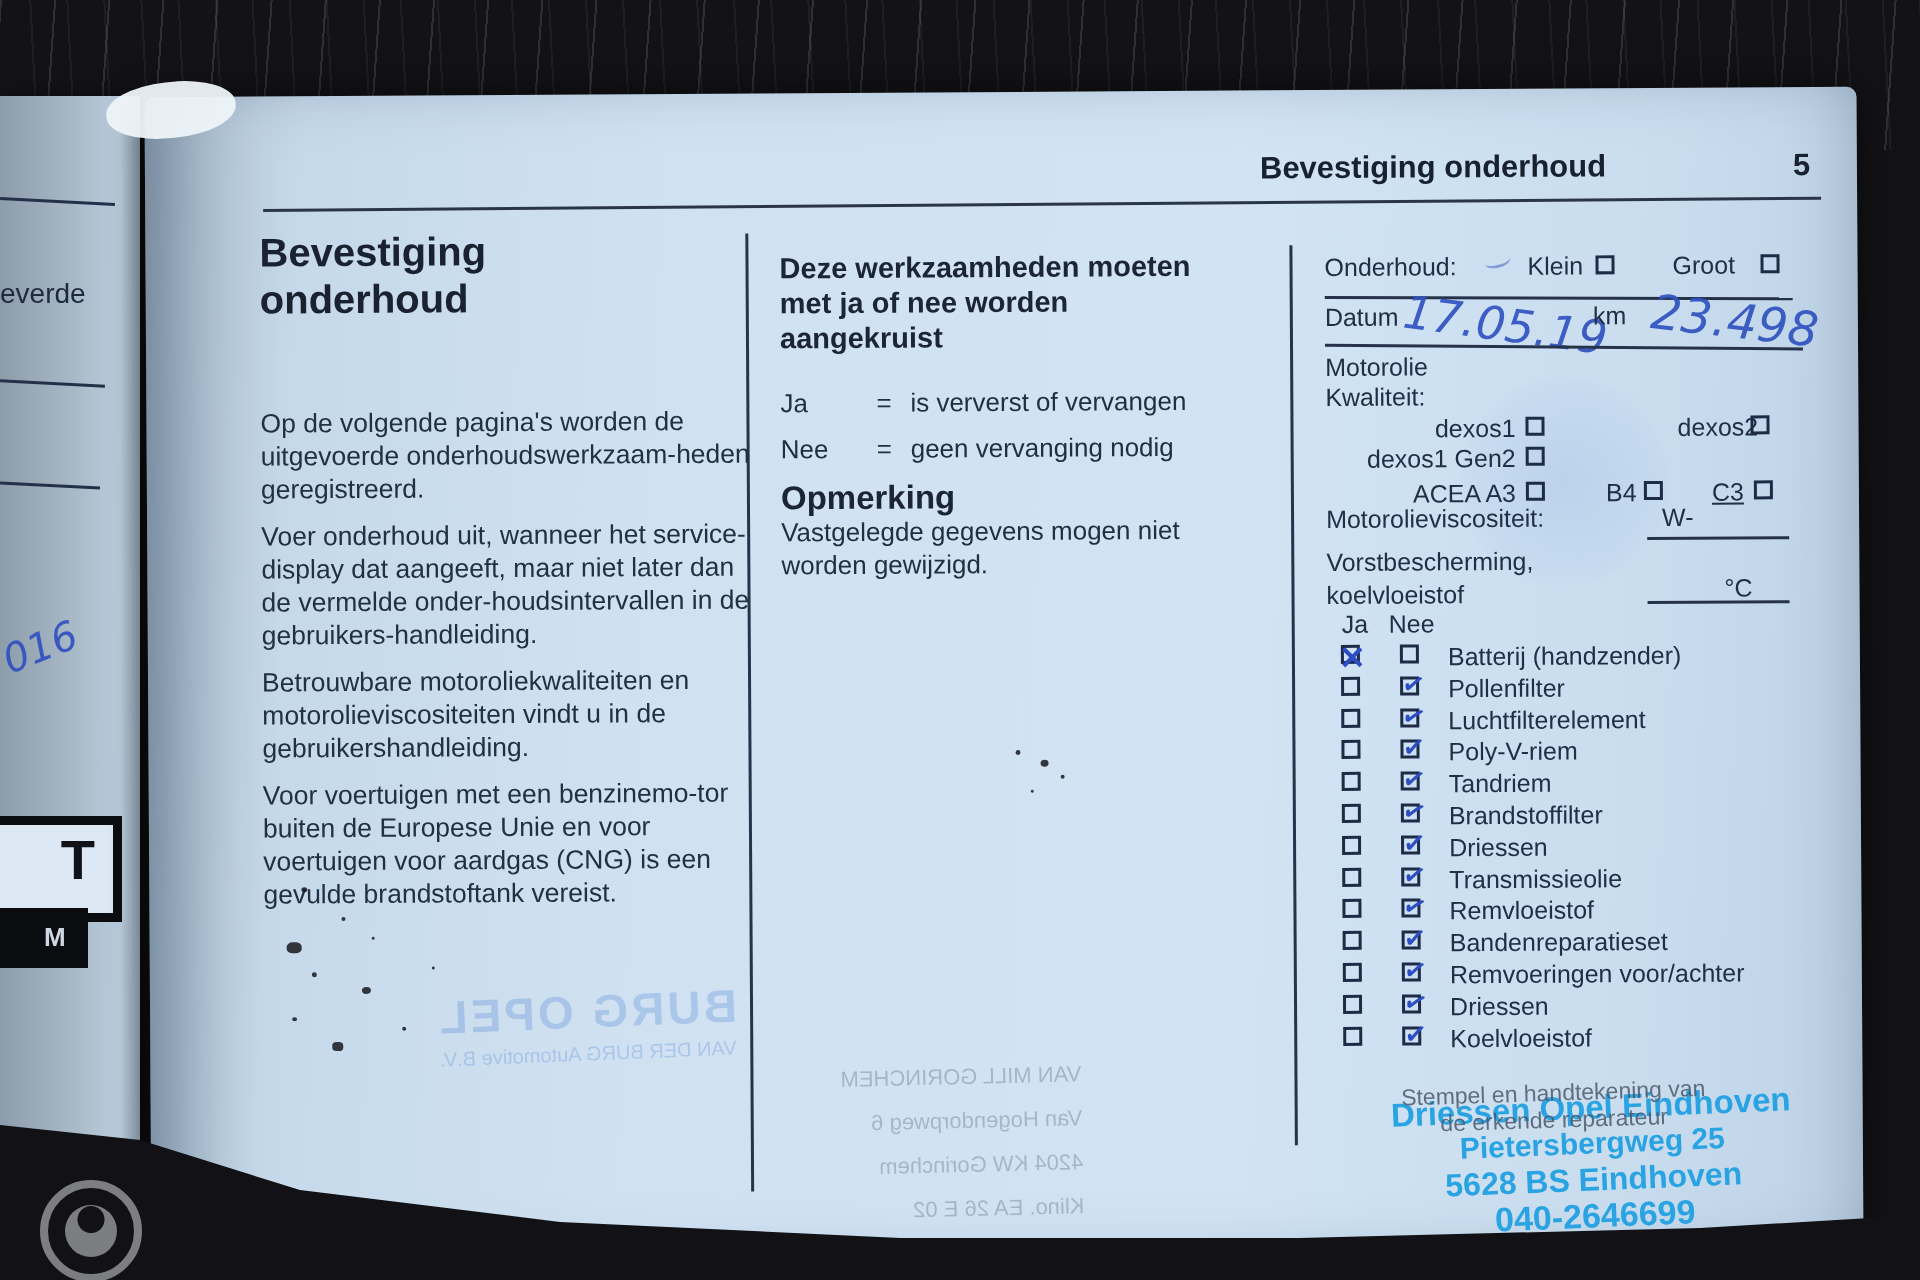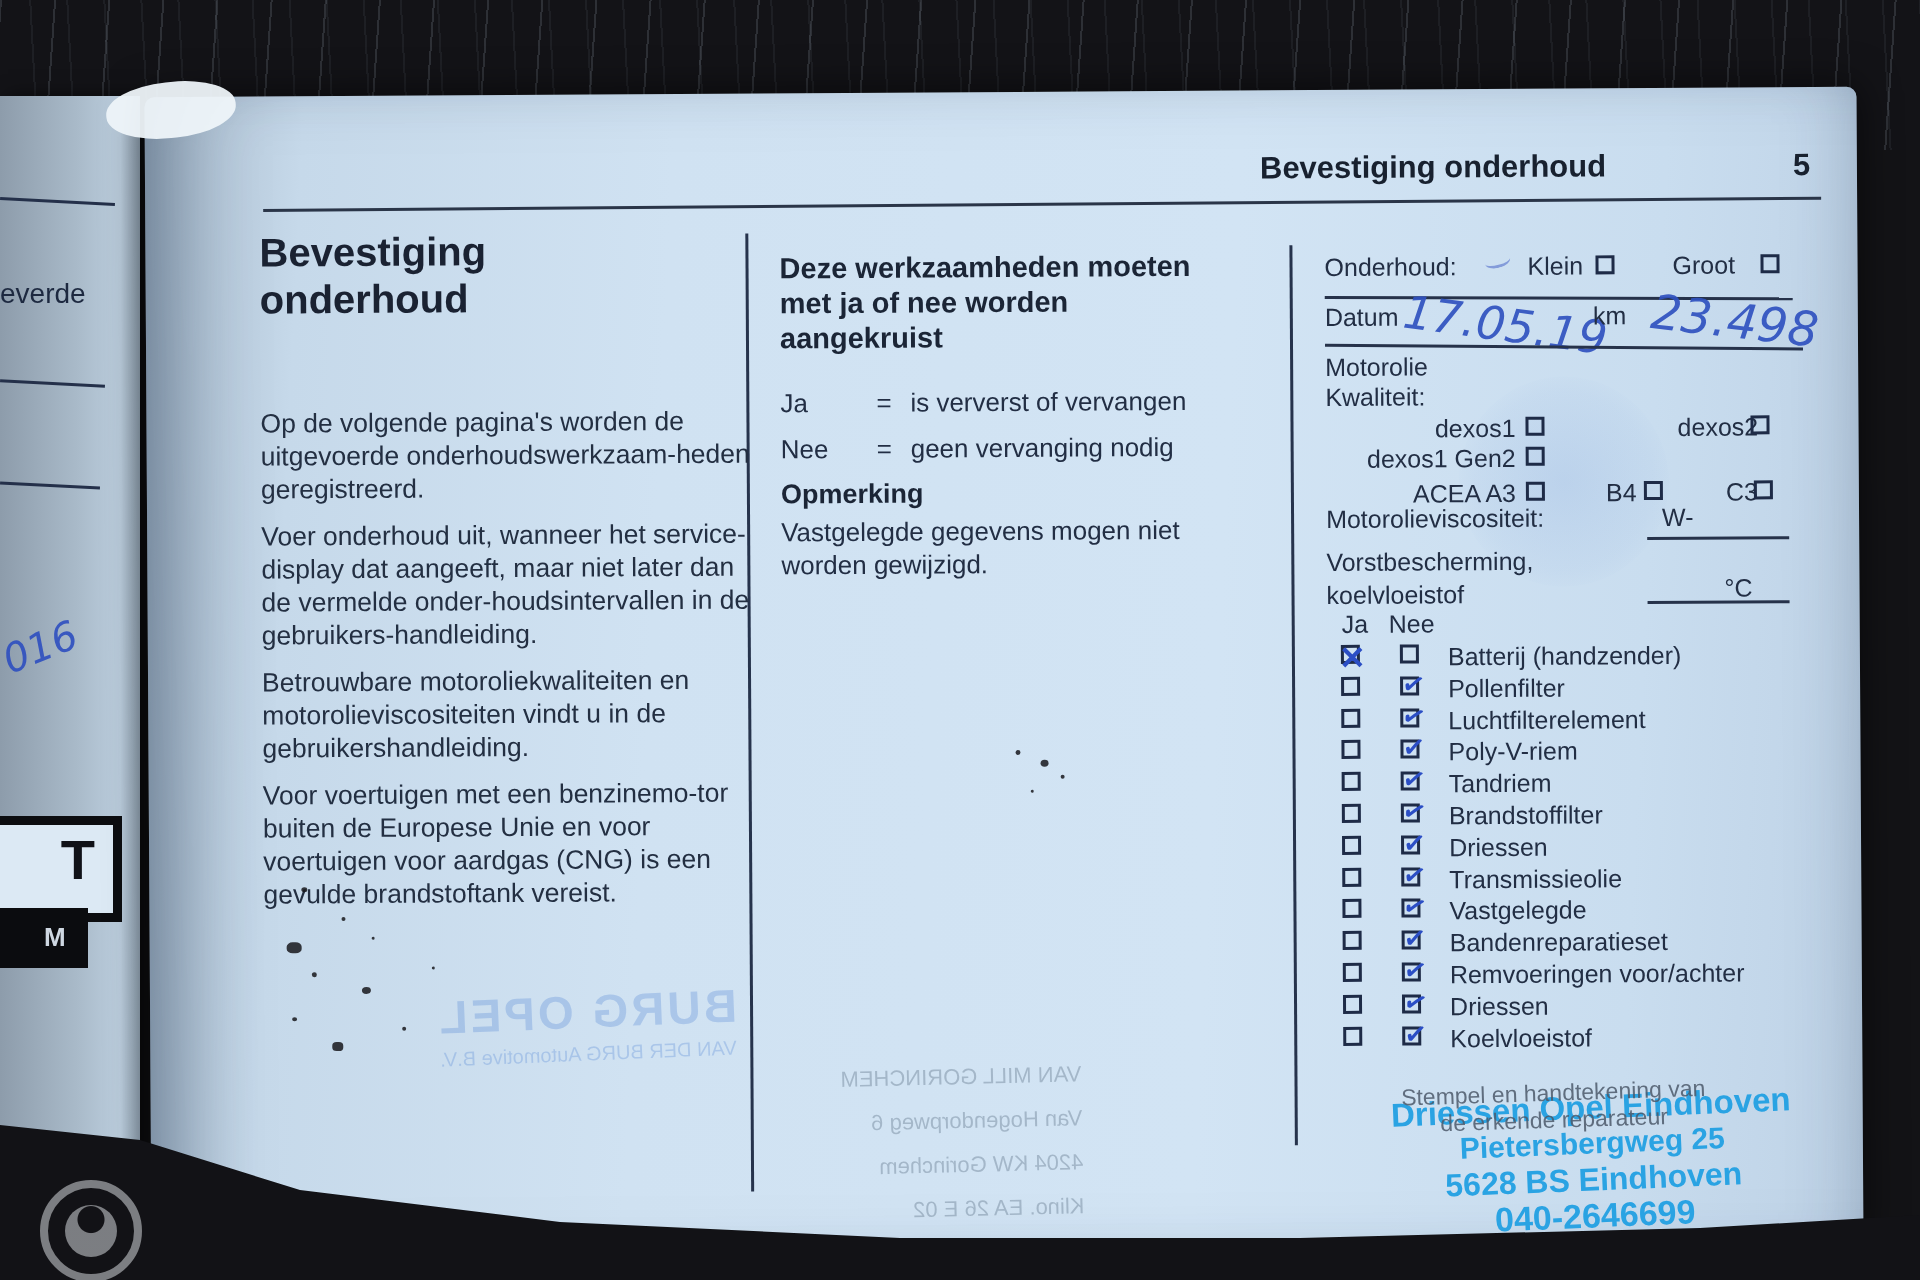--- a/index.html
+++ b/index.html
@@ -46,21 +46,21 @@
   .col-mid{left:634px;top:153px;width:505px;}
   .col-right{left:1179px;top:153px;width:510px;}
   .col-left h1{margin:0;font-size:40px;line-height:47px;font-weight:bold;color:#1a2232;}
   .col-left p{margin:0 0 14px 0;font-size:26.5px;line-height:33px;color:#232f42;}
   #left-paragraphs{position:absolute;left:0;top:178px;width:500px;}
   .mid-heading{position:absolute;left:0;top:5px;font-size:29px;line-height:35px;font-weight:bold;color:#1b2536;}
   .legend-row{position:absolute;left:0;width:480px;height:34px;font-size:26px;}
   .legend-row .term{position:absolute;left:0;}
   .legend-row .eq{position:absolute;left:96px;}
   .legend-row .def{position:absolute;left:130px;}
-  .opmerking{position:absolute;left:0;top:233px;font-size:27px;font-weight:bold;color:#1b2536;}
+  .opmerking{position:absolute;left:0;top:233px;font-size:33px;font-weight:bold;color:#1b2536;}
   #note-lines{position:absolute;left:0;top:270px;font-size:26px;line-height:33px;}
   
   .rrow{position:absolute;left:0;font-size:25px;color:#222e44;}
   .uline{position:absolute;height:3px;background:#26324a;}
   .cbx{position:absolute;width:19px;height:19px;border:3px solid #1e2b47;background:transparent;}
   .hand{position:absolute;color:#3052c0;font-family:"DejaVu Sans",sans-serif;font-style:italic;
         font-weight:500;opacity:.92;}
   .chk-row{position:absolute;left:0;width:500px;height:30px;}
   .chk-row .ja{left:14px;top:2px;}
   .chk-row .nee{left:73px;top:2px;}
@@ -203,21 +203,21 @@
       </div>
       <div class="rrow" style="top:202px;">
         <span style="position:absolute;left:0;width:190px;text-align:right;">dexos1 Gen2</span>
         <span class="cbx" style="left:200px;top:3px;"></span>
       </div>
       <div class="rrow" style="top:237px;">
         <span style="position:absolute;left:0;width:190px;text-align:right;">ACEA A3</span>
         <span class="cbx" style="left:200px;top:3px;"></span>
         <span style="position:absolute;left:280px;">B4</span>
         <span class="cbx" style="left:318px;top:3px;"></span>
-        <span style="position:absolute;left:400px;">C3</span>
+        <span style="position:absolute;left:386px;text-decoration:underline;">C3</span>
         <span class="cbx" style="left:428px;top:3px;"></span>
       </div>
 
       <div class="rrow" style="top:262px;">
         <span style="position:absolute;left:0;">Motorolieviscositeit:</span>
         <span style="position:absolute;left:336px;">W-</span>
       </div>
       <div class="uline" style="top:296px;left:321px;width:142px;"></div>
 
       <div class="rrow" style="top:305px;">Vorstbescherming,</div>
@@ -285,21 +285,21 @@
             <span class="cbx nee">
               <span class="mark mark-check" style="transform: rotate(13deg);">✓</span>
             </span>
             <span class="chk-label">Transmissieolie</span>
           </div>
           <div class="chk-row" style="top: 654.4px;">
             <span class="cbx ja"></span>
             <span class="cbx nee">
               <span class="mark mark-check" style="transform: rotate(20deg);">✓</span>
             </span>
-            <span class="chk-label">Vastgelegde</span>
+            <span class="chk-label">Remvloeistof</span>
           </div>
           <div class="chk-row" style="top: 686.2px;">
             <span class="cbx ja"></span>
             <span class="cbx nee">
               <span class="mark mark-check" style="transform: rotate(6deg);">✓</span>
             </span>
             <span class="chk-label">Bandenreparatieset</span>
           </div>
           <div class="chk-row" style="top: 718px;">
             <span class="cbx ja"></span>

